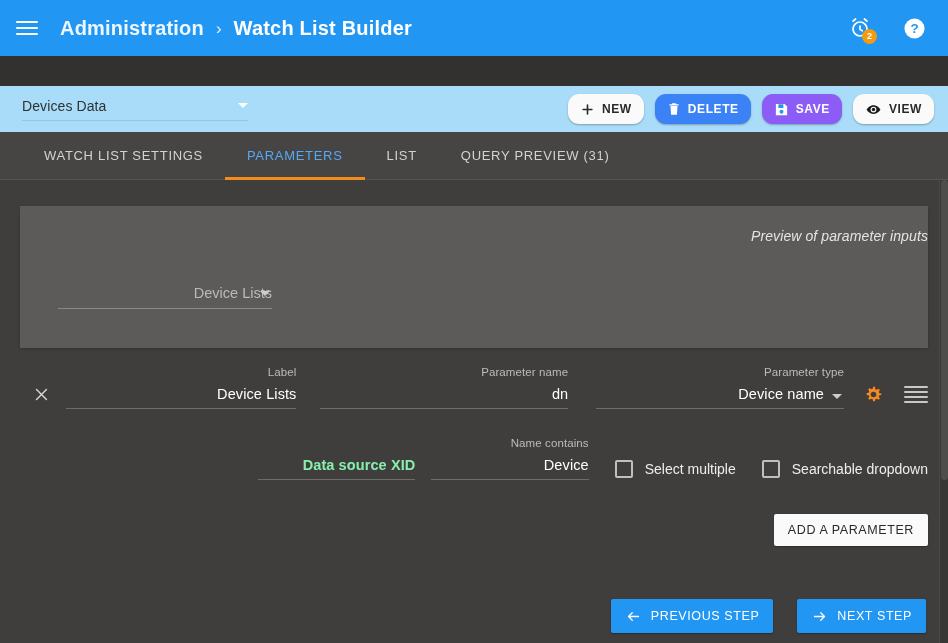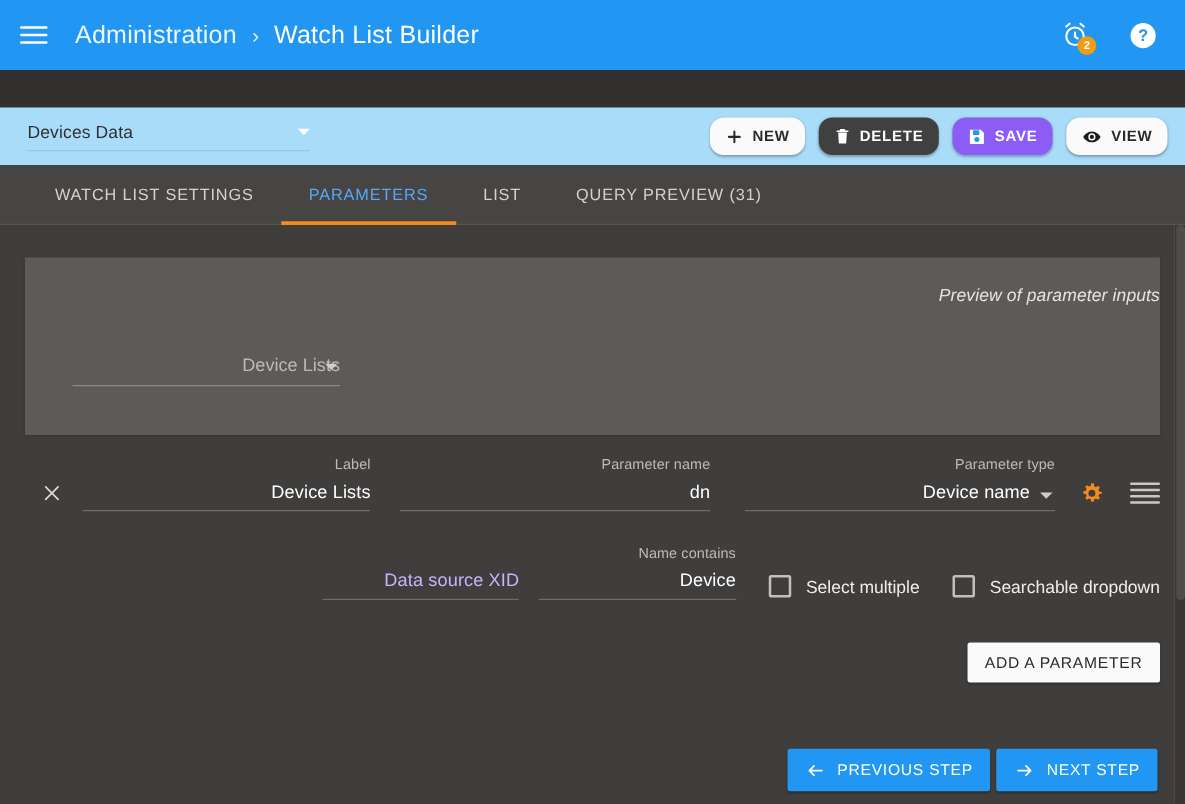--- a/index.html
+++ b/index.html
@@ -32,21 +32,21 @@
   .hamburger span {
     display: block; height: 2px; width: 22px; background: #ffffff; border-radius: 1px;
   }
   .breadcrumb {
     display: flex; align-items: center;
     margin-left: 20px;
     color: #ffffff;
   }
   .crumb {
     font-size: 20px;
-    font-weight: 400;
+    font-weight: 700;
     letter-spacing: 0.2px;
     color: #eef6fe;
     cursor: pointer;
     white-space: nowrap;
   }
   .crumb.current { color: #ffffff; }
   .crumb-sep {
     font-size: 17px;
     margin: 0 12px;
     color: #e4f0fd;
@@ -115,21 +115,21 @@
     padding: 0 12px;
     border-radius: 11px;
     font-size: 12px;
     font-weight: 700;
     letter-spacing: .6px;
     cursor: pointer;
     box-shadow: 0 1px 2px rgba(0,0,0,.28);
     white-space: nowrap;
   }
   .tb-btn.light { background: #fafafa; color: #2a2a2a; }
-  .tb-btn.danger { background: #404040; color: #ffffff; }
+  .tb-btn.danger { background: #3b82f6; color: #ffffff; }
   .tb-btn.primary { background: #8b5cf6; color: #ffffff; }
 
   
   .tabs-wrap {
     background: #474544;
     height: 48px;
     position: relative;
     border-bottom: 1px solid #565453;
   }
   .tabs {
@@ -221,21 +221,21 @@
     display: block;
   }
   .field .inp {
     font-size: 14.5px;
     color: #ffffff;
     border-bottom: 1px solid #6e6c6b;
     padding-bottom: 6px;
     min-height: 22px;
     letter-spacing: .1px;
   }
-  .field .inp.placeholder { color: #c4b5fd; }
+  .field .inp.placeholder { color: #86efac; font-weight: bold; }
   .field.select .inp { padding-right: 20px; }
   .field .caret3 {
     position: absolute; right: 2px; bottom: 10px;
     width: 0; height: 0;
     border-left: 5px solid transparent;
     border-right: 5px solid transparent;
     border-top: 5px solid #cfcdcc;
   }
 
   .f-label { width: 240px; }
@@ -291,21 +291,21 @@
     box-shadow: 0 1px 2px rgba(0,0,0,.3);
     cursor: pointer;
   }
 
   
   .footer {
     position: absolute;
     right: 22px;
     bottom: 10px;
     display: flex;
-    gap: 5px;
+    gap: 24px;
     margin-left: 28px;
   }
   .step-btn {
     height: 34px;
     display: flex; align-items: center; gap: 9px;
     padding: 0 14px;
     background: #2196f3;
     color: #ffffff;
     font-size: 12.5px;
     letter-spacing: .6px;

